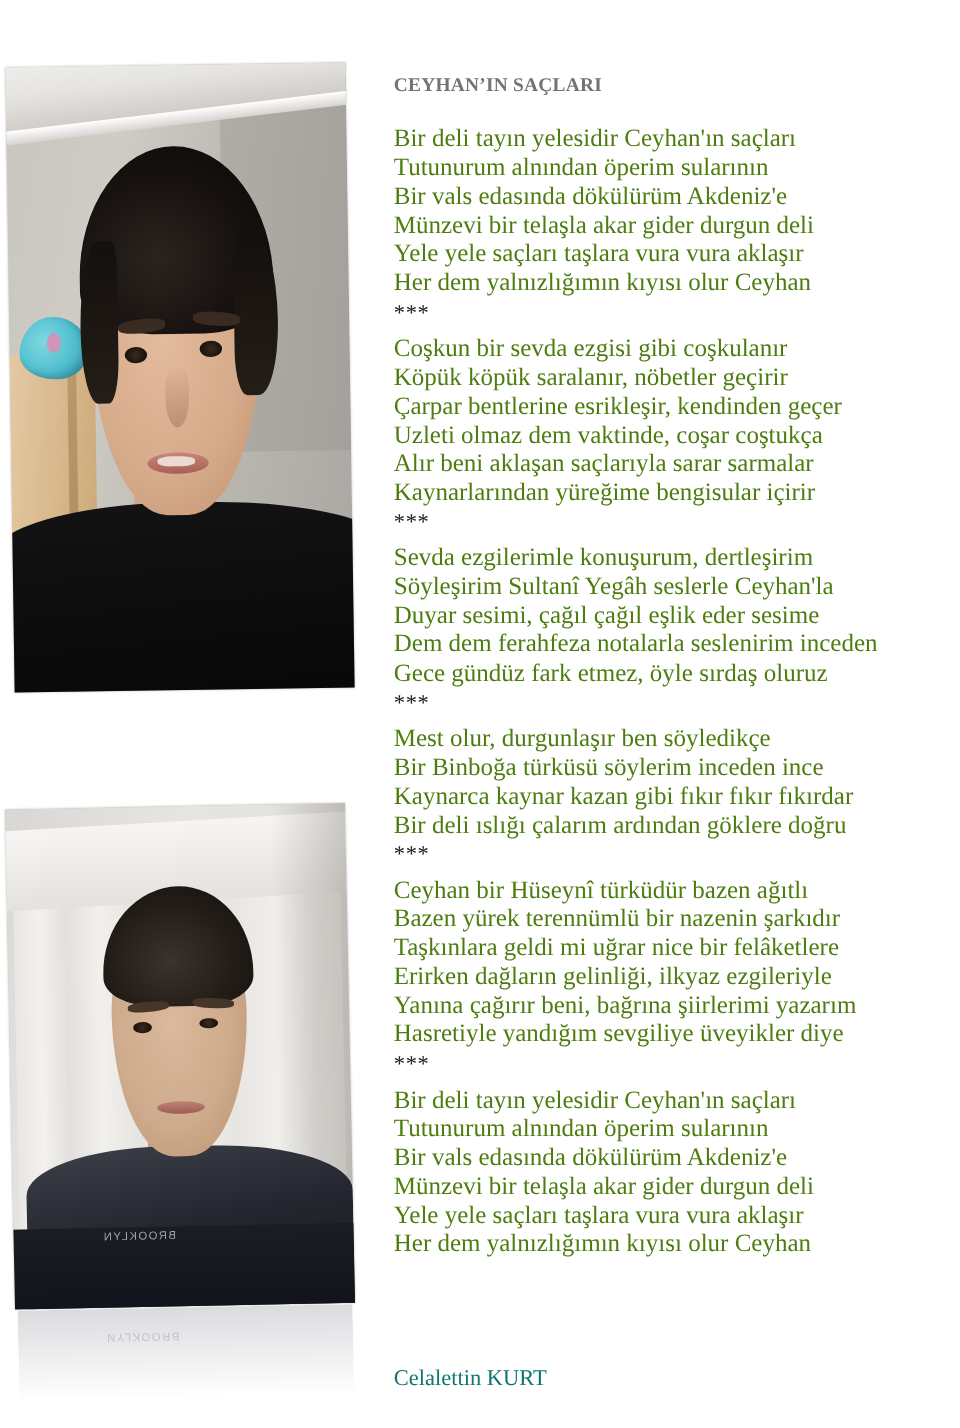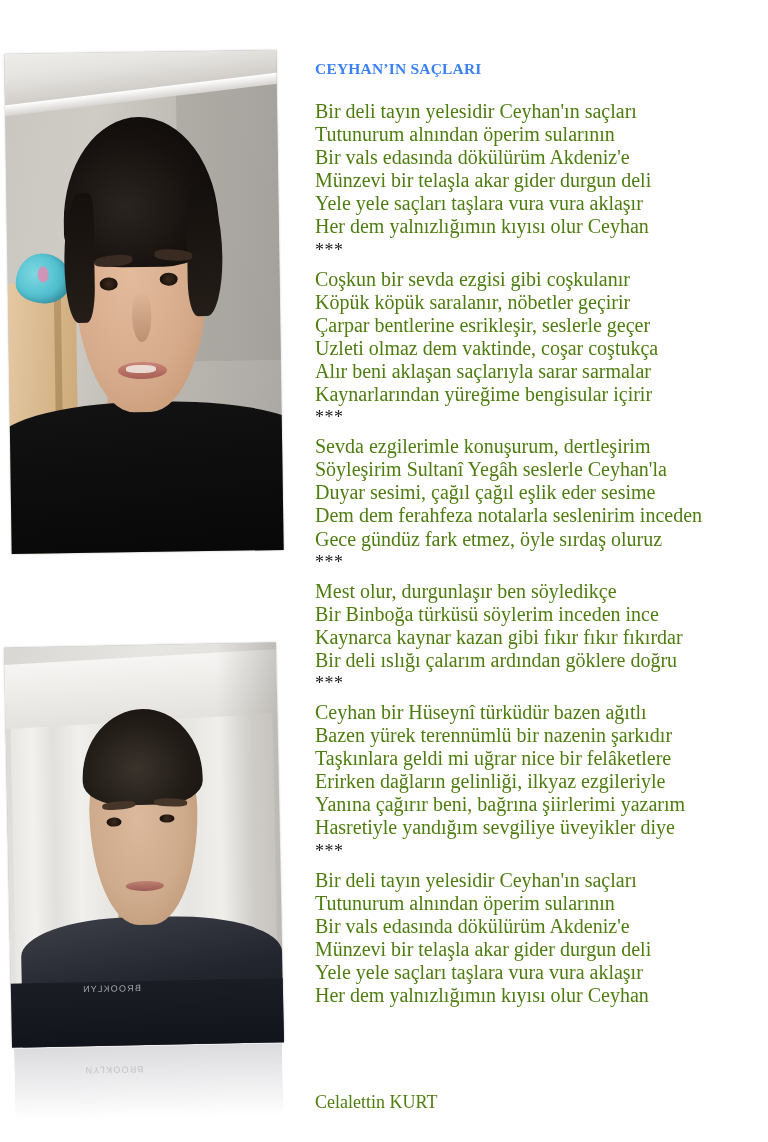--- a/index.html
+++ b/index.html
@@ -307,21 +307,21 @@
     height: 1142px;
   }
 
   .poem-title {
     position: absolute;
     left: 2px;
     top: 60px;
     font-size: 15.5px;
     font-weight: bold;
     letter-spacing: .2px;
-    color: #3b82f6;
+    color: #737373;
     white-space: nowrap;
   }
 
   .stanzas {
     position: absolute;
     left: 2px;
     top: 100px;
     width: 436px;
   }
 
@@ -340,21 +340,21 @@
     letter-spacing: .5px;
     color: #1b1b1b;
   }
   .stanza-gap { height: 7px; }
 
   .signature {
     position: absolute;
     left: 2px;
     top: 1092px;
     font-size: 18px;
-    color: #4d7c0f;
+    color: #0f766e;
     white-space: nowrap;
   }
 </style>
 </head>
 <body>
 
 <div class="page">
 
   <div class="photo-col">
 
@@ -421,21 +421,21 @@
           <div class="line">Bir vals edasında dökülürüm Akdeniz'e</div>
           <div class="line">Münzevi bir telaşla akar gider durgun deli</div>
           <div class="line">Yele yele saçları taşlara vura vura aklaşır</div>
           <div class="line">Her dem yalnızlığımın kıyısı olur Ceyhan</div>
         </div>
         <div class="sep">***</div>
         <div class="stanza-gap"></div>
         <div class="stanza">
           <div class="line">Coşkun bir sevda ezgisi gibi coşkulanır</div>
           <div class="line">Köpük köpük saralanır, nöbetler geçirir</div>
-          <div class="line">Çarpar bentlerine esrikleşir, seslerle geçer</div>
+          <div class="line">Çarpar bentlerine esrikleşir, kendinden geçer</div>
           <div class="line">Uzleti olmaz dem vaktinde, coşar coştukça</div>
           <div class="line">Alır beni aklaşan saçlarıyla sarar sarmalar</div>
           <div class="line">Kaynarlarından yüreğime bengisular içirir</div>
         </div>
         <div class="sep">***</div>
         <div class="stanza-gap"></div>
         <div class="stanza">
           <div class="line">Sevda ezgilerimle konuşurum, dertleşirim</div>
           <div class="line">Söyleşirim Sultanî Yegâh seslerle Ceyhan'la</div>
           <div class="line">Duyar sesimi, çağıl çağıl eşlik eder sesime</div>

